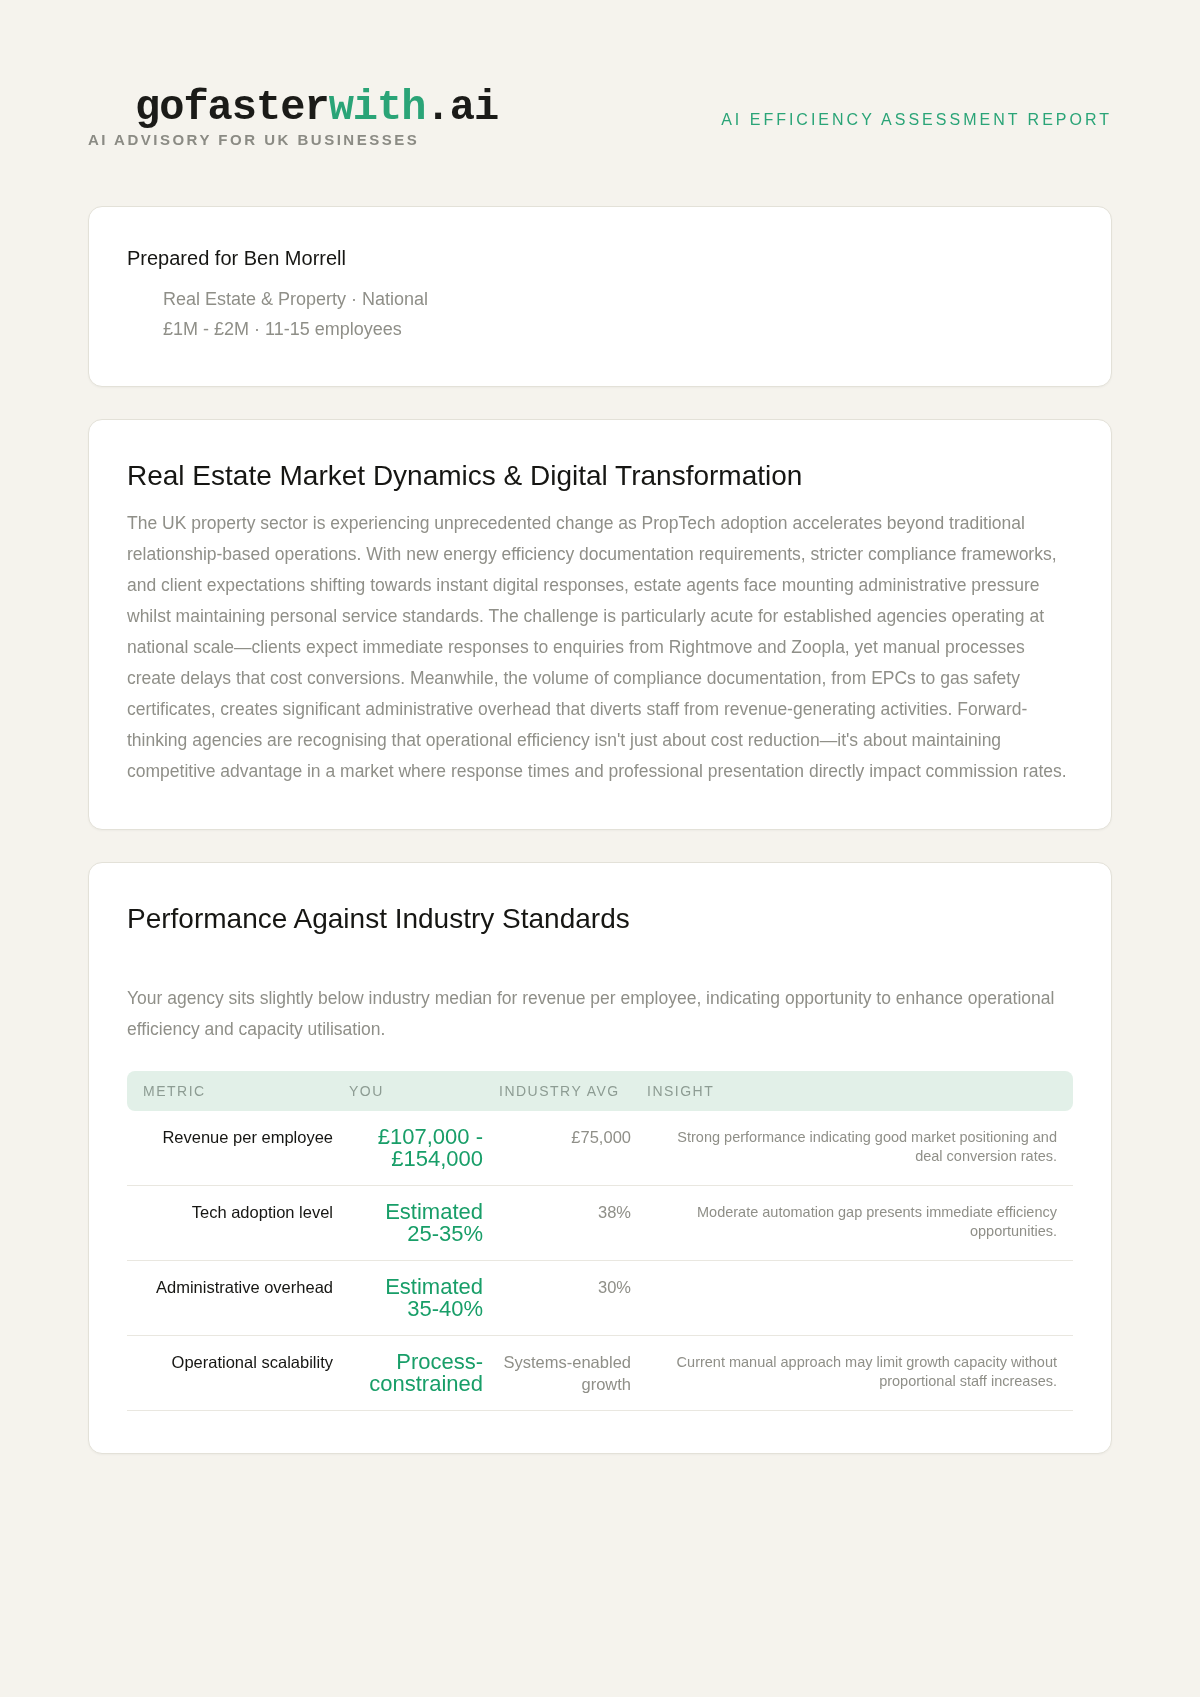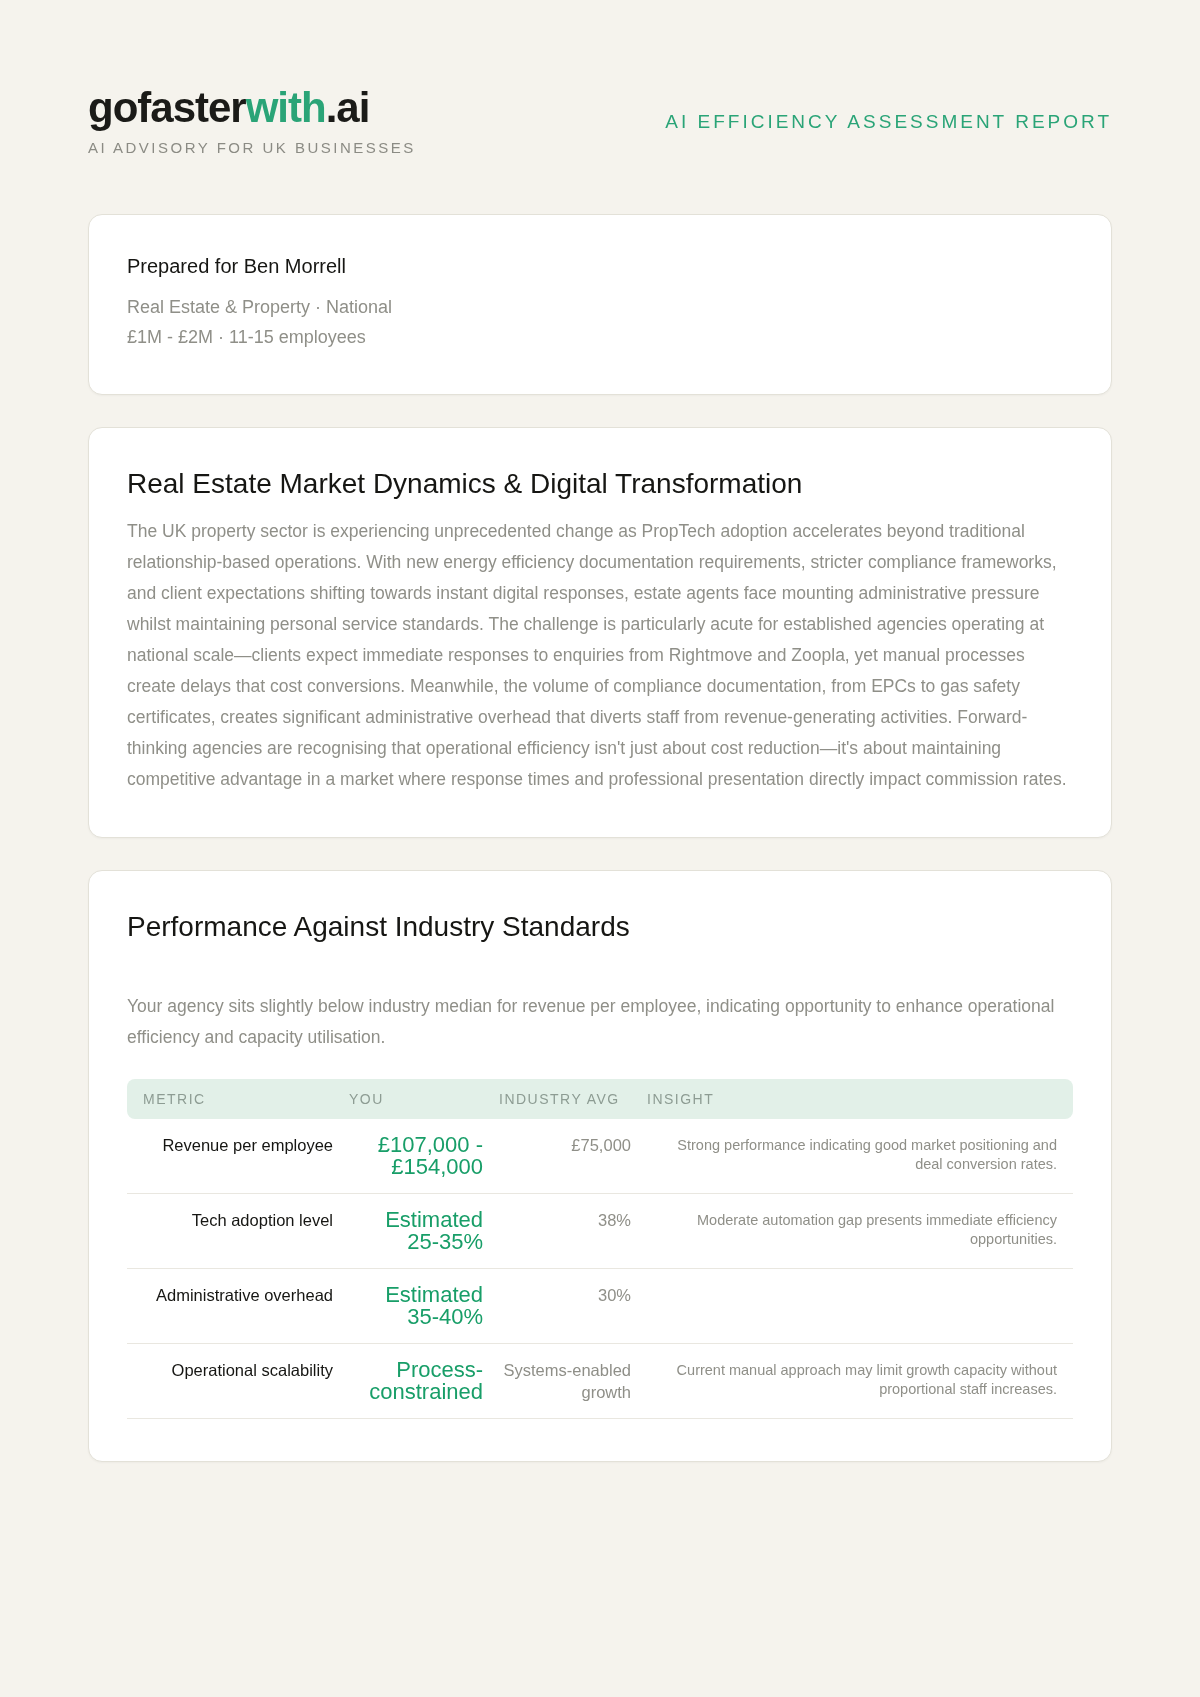--- a/index.html
+++ b/index.html
@@ -19,47 +19,47 @@
   body{
     width:1200px;min-height:1697px;
     font-family:"Liberation Sans",sans-serif;
     -webkit-font-smoothing:antialiased;
   }
   .page{width:1200px;min-height:1697px;padding:85px 88px 60px 88px;}
 
   
   .report-header{display:flex;justify-content:space-between;align-items:flex-start;margin-bottom:58px;}
   .logo{
-    font-family:Liberation Sans, sans-serif;
-    font-weight:700;font-size:42px;letter-spacing:-1px;color:var(--ink);line-height:1.1;
+    font-family:Liberation Mono, monospace;
+    font-weight:700;font-size:42px;letter-spacing:-1px;color:var(--ink);line-height:1.1;margin-left:47px;
   }
   .logo .green{color:var(--green);}
   .tagline{
-    margin-top:8px;font-size:15px;font-weight:400;letter-spacing:2.5px;color:#8b8b84;
+    font-size:15px;font-weight:700;letter-spacing:2.5px;color:#8b8b84;
   }
   .report-label{
-    padding-top:26px;font-size:19px;font-weight:400;letter-spacing:3px;color:var(--green);
+    padding-top:26px;font-size:16px;font-weight:400;letter-spacing:3px;color:var(--green);
   }
 
   
   .card{
     background:var(--card-bg);
     border:1px solid var(--card-border);
     border-radius:14px;
     box-shadow:0 1px 2px rgba(60,60,40,0.04);
     padding:40px 38px 42px 38px;
     margin-bottom:32px;
   }
   .card h1{
     font-size:20px;font-weight:400;color:#161613;letter-spacing:0;margin-bottom:14px;
   }
   .card h2{
     font-size:28px;font-weight:400;color:#161613;margin-bottom:16px;
   }
-  .meta-line{font-size:18px;color:var(--muted);line-height:30px;}
+  .meta-line{font-size:18px;color:var(--muted);line-height:30px;margin-left:36px;}
   .body-text{
     font-size:17.5px;color:var(--muted);line-height:31px;
     hyphens:auto;-webkit-hyphens:auto;
   }
   .intro-text{margin-bottom:26px;margin-top:48px;}
 
   
   .perf-table{width:100%;margin-top:2px;}
   .t-head{
     display:grid;grid-template-columns:206px 150px 148px 1fr;

